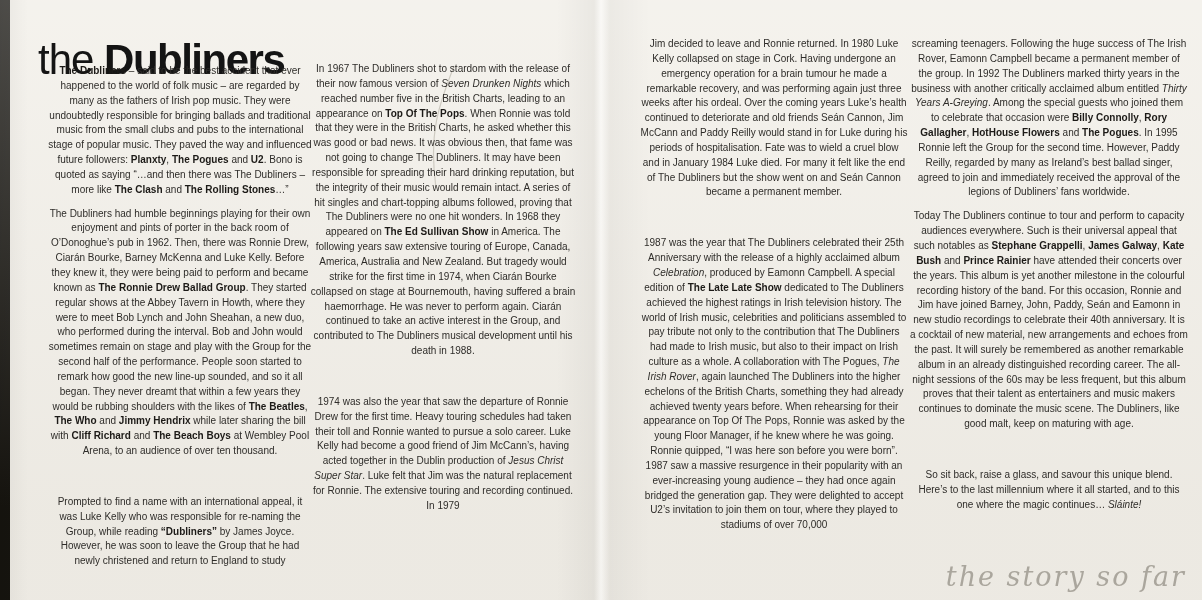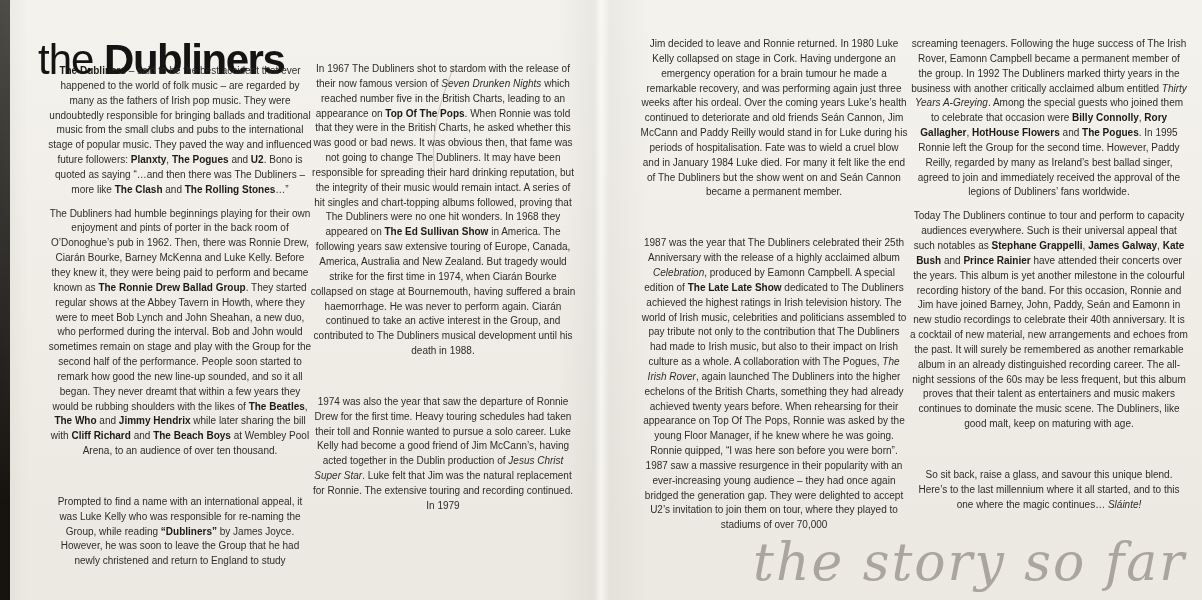--- a/index.html
+++ b/index.html
@@ -37,21 +37,21 @@
   .bi{font-weight:700;color:#1c1a17;}
   #col-1{left:48px;top:64px;width:264px;}
   #col-2{left:310px;top:62px;width:266px;}
   #col-3{left:640px;top:37px;width:268px;}
   #col-4{left:910px;top:37px;width:278px;}
   .byline-sep{color:#8a867e;font-weight:400;padding:0 3px;}
   .footer-script{
     position:absolute;right:16px;bottom:8px;
     font-family:"DejaVu Serif","Liberation Serif",serif;
     font-style:italic;font-weight:400;
-    font-size:52px;color:#aaa69d;letter-spacing:2px;
+    font-size:27px;color:#aaa69d;letter-spacing:2px;
     white-space:nowrap;
   }
   .scan-artifact{position:absolute;left:410px;top:62px;pointer-events:none;opacity:.8;}
 </style>
 </head>
 <body>
 
 <div class="spine-strip"></div>
 <div class="spread-shading"></div>
 

